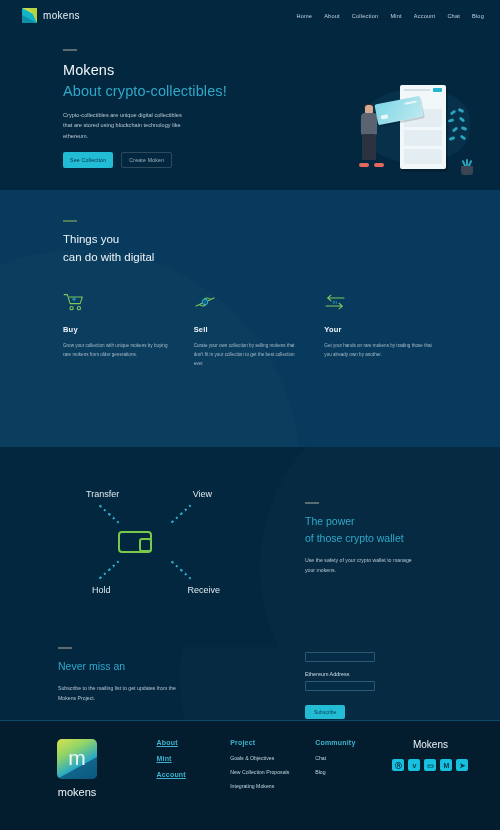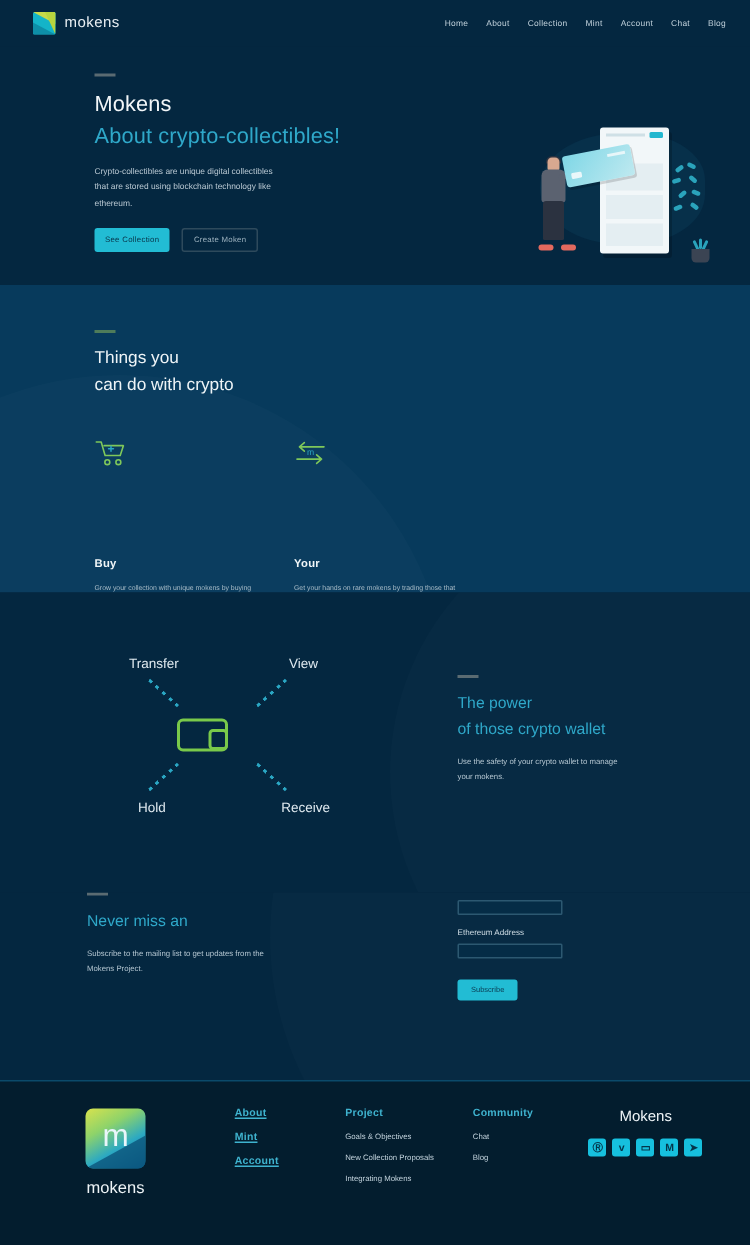--- a/index.html
+++ b/index.html
@@ -95,33 +95,33 @@
   .art-person .shoe1 { position:absolute; left:1px; bottom:0; width:10px; height:4px; background:#e2695e; border-radius:2px;}
   .art-person .shoe2 { position:absolute; right:0px; bottom:0; width:10px; height:4px; background:#e2695e; border-radius:2px;}
   .art-plant { position:absolute; right:8px; top:28px; width:26px; height:40px;}
   .art-plant span { position:absolute; width:6px; height:3px; background:#2aa3bb; border-radius:3px;}
   .art-pot { position:absolute; right:6px; bottom:2px; width:14px; height:14px;}
   .art-pot .pot { position:absolute; bottom:0; left:1px; width:12px; height:9px; background:#3b4453; border-radius:0 0 3px 3px;}
   .art-pot .lf { position:absolute; width:2px; height:7px; background:#2aa3bb; border-radius:1px;}
 
   
   .sec-things {
-    height:205px; background:#073a5c; position:relative; overflow:hidden;
+    height:257px; background:#073a5c; position:relative; overflow:hidden;
     padding:30px 0 0 63px;
   }
   .sec-things::before {
     content:""; position:absolute; left:-140px; top:60px;
     width:440px; height:440px; border-radius:50%;
     background:rgba(255,255,255,.018);
   }
   .s-title { font-size:11.5px; color:#eef4f7; line-height:1.55; font-weight:400; position:relative; }
   .cards { display:flex; margin-top:26px; position:relative; padding-right:45px; }
   .card { width:133px; }
   .card-icon { width:22px; height:18px; margin-bottom:10px; }
-  .card-title { font-size:7.5px; font-weight:bold; color:#f1f6f8; margin-bottom:7px; letter-spacing:.2px;margin-top:45px; }
+  .card-title { font-size:7.5px; font-weight:bold; color:#f1f6f8; margin-bottom:7px; letter-spacing:.2px; }
   .card-text { font-size:4.6px; line-height:2; color:#a8bcc8; max-width:110px; }
 
   
   .sec-wallet {
     height:200px; background:#042740; position:relative; overflow:hidden;
   }
   .sec-wallet::before {
     content:""; position:absolute; right:-120px; top:-60px;
     width:360px; height:360px; border-radius:50%;
     background:rgba(255,255,255,.016);
@@ -290,36 +290,48 @@
         <div class="lf" style="left:9px;bottom:8px;transform:rotate(25deg)"></div>
         <div class="pot"></div>
       </div>
     </div>
   </div>
 
   <div class="sec-things">
     <div class="rule green"></div>
     <div class="s-title">
       <div>Things you</div>
-      <div>can do with crypto</div>
+      <div>can do with digital</div>
     </div>
 
     <div class="cards">
 
       <div class="card">
         <svg class="card-icon" viewBox="0 0 26 22">
           <path d="M1 2h4l3.2 11h12.3l2.6-8H7.4" fill="none" stroke="#7fc85a" stroke-width="1.3" stroke-linecap="round" stroke-linejoin="round"></path>
           <path d="M13 5.5v4M11 7.5h4" stroke="#2aa7c4" stroke-width="1.2" stroke-linecap="round"></path>
           <circle cx="10" cy="18.5" r="2" fill="none" stroke="#7fc85a" stroke-width="1.3"></circle>
           <circle cx="19" cy="18.5" r="2" fill="none" stroke="#7fc85a" stroke-width="1.3"></circle>
         </svg>
         <div class="card-title">Buy</div>
         <div class="card-text">Grow your collection with unique mokens by buying rare mokens from older generations.</div>
       </div>
 
+      <div class="card">
+        <svg class="card-icon" viewBox="0 0 26 22">
+          <path d="M2 16c3-1 5-2 7-3.5" fill="none" stroke="#7fc85a" stroke-width="1.3" stroke-linecap="round"></path>
+          <path d="M24 6c-3 1-5 2-7 3.5" fill="none" stroke="#7fc85a" stroke-width="1.3" stroke-linecap="round"></path>
+          <path d="M6 14c2.5 2 5 2.5 7.5 1" fill="none" stroke="#7fc85a" stroke-width="1.3" stroke-linecap="round"></path>
+          <path d="M20 8c-2.5-2-5-2.5-7.5-1" fill="none" stroke="#7fc85a" stroke-width="1.3" stroke-linecap="round"></path>
+          <circle cx="13" cy="11" r="3.2" fill="none" stroke="#2aa7c4" stroke-width="1.3"></circle>
+          <path d="M13 9.3v3.4" stroke="#2aa7c4" stroke-width="1"></path>
+        </svg>
+        <div class="card-title">Sell</div>
+        <div class="card-text">Curate your own collection by selling mokens that don't fit in your collection to get the best collection ever.</div>
+      </div>
 
       <div class="card">
         <svg class="card-icon" viewBox="0 0 26 22">
           <path d="M24 6H4M8 2.5 4 6l4 3.5" fill="none" stroke="#7fc85a" stroke-width="1.3" stroke-linecap="round" stroke-linejoin="round"></path>
           <path d="M2 16h20M18 12.5l4 3.5-4 3.5" fill="none" stroke="#7fc85a" stroke-width="1.3" stroke-linecap="round" stroke-linejoin="round"></path>
           <text x="13" y="13" font-size="7" fill="#2aa7c4" text-anchor="middle" font-family="Liberation Sans, sans-serif">m</text>
         </svg>
         <div class="card-title">Your</div>
         <div class="card-text">Get your hands on rare mokens by trading those that you already own by another.</div>
       </div>

